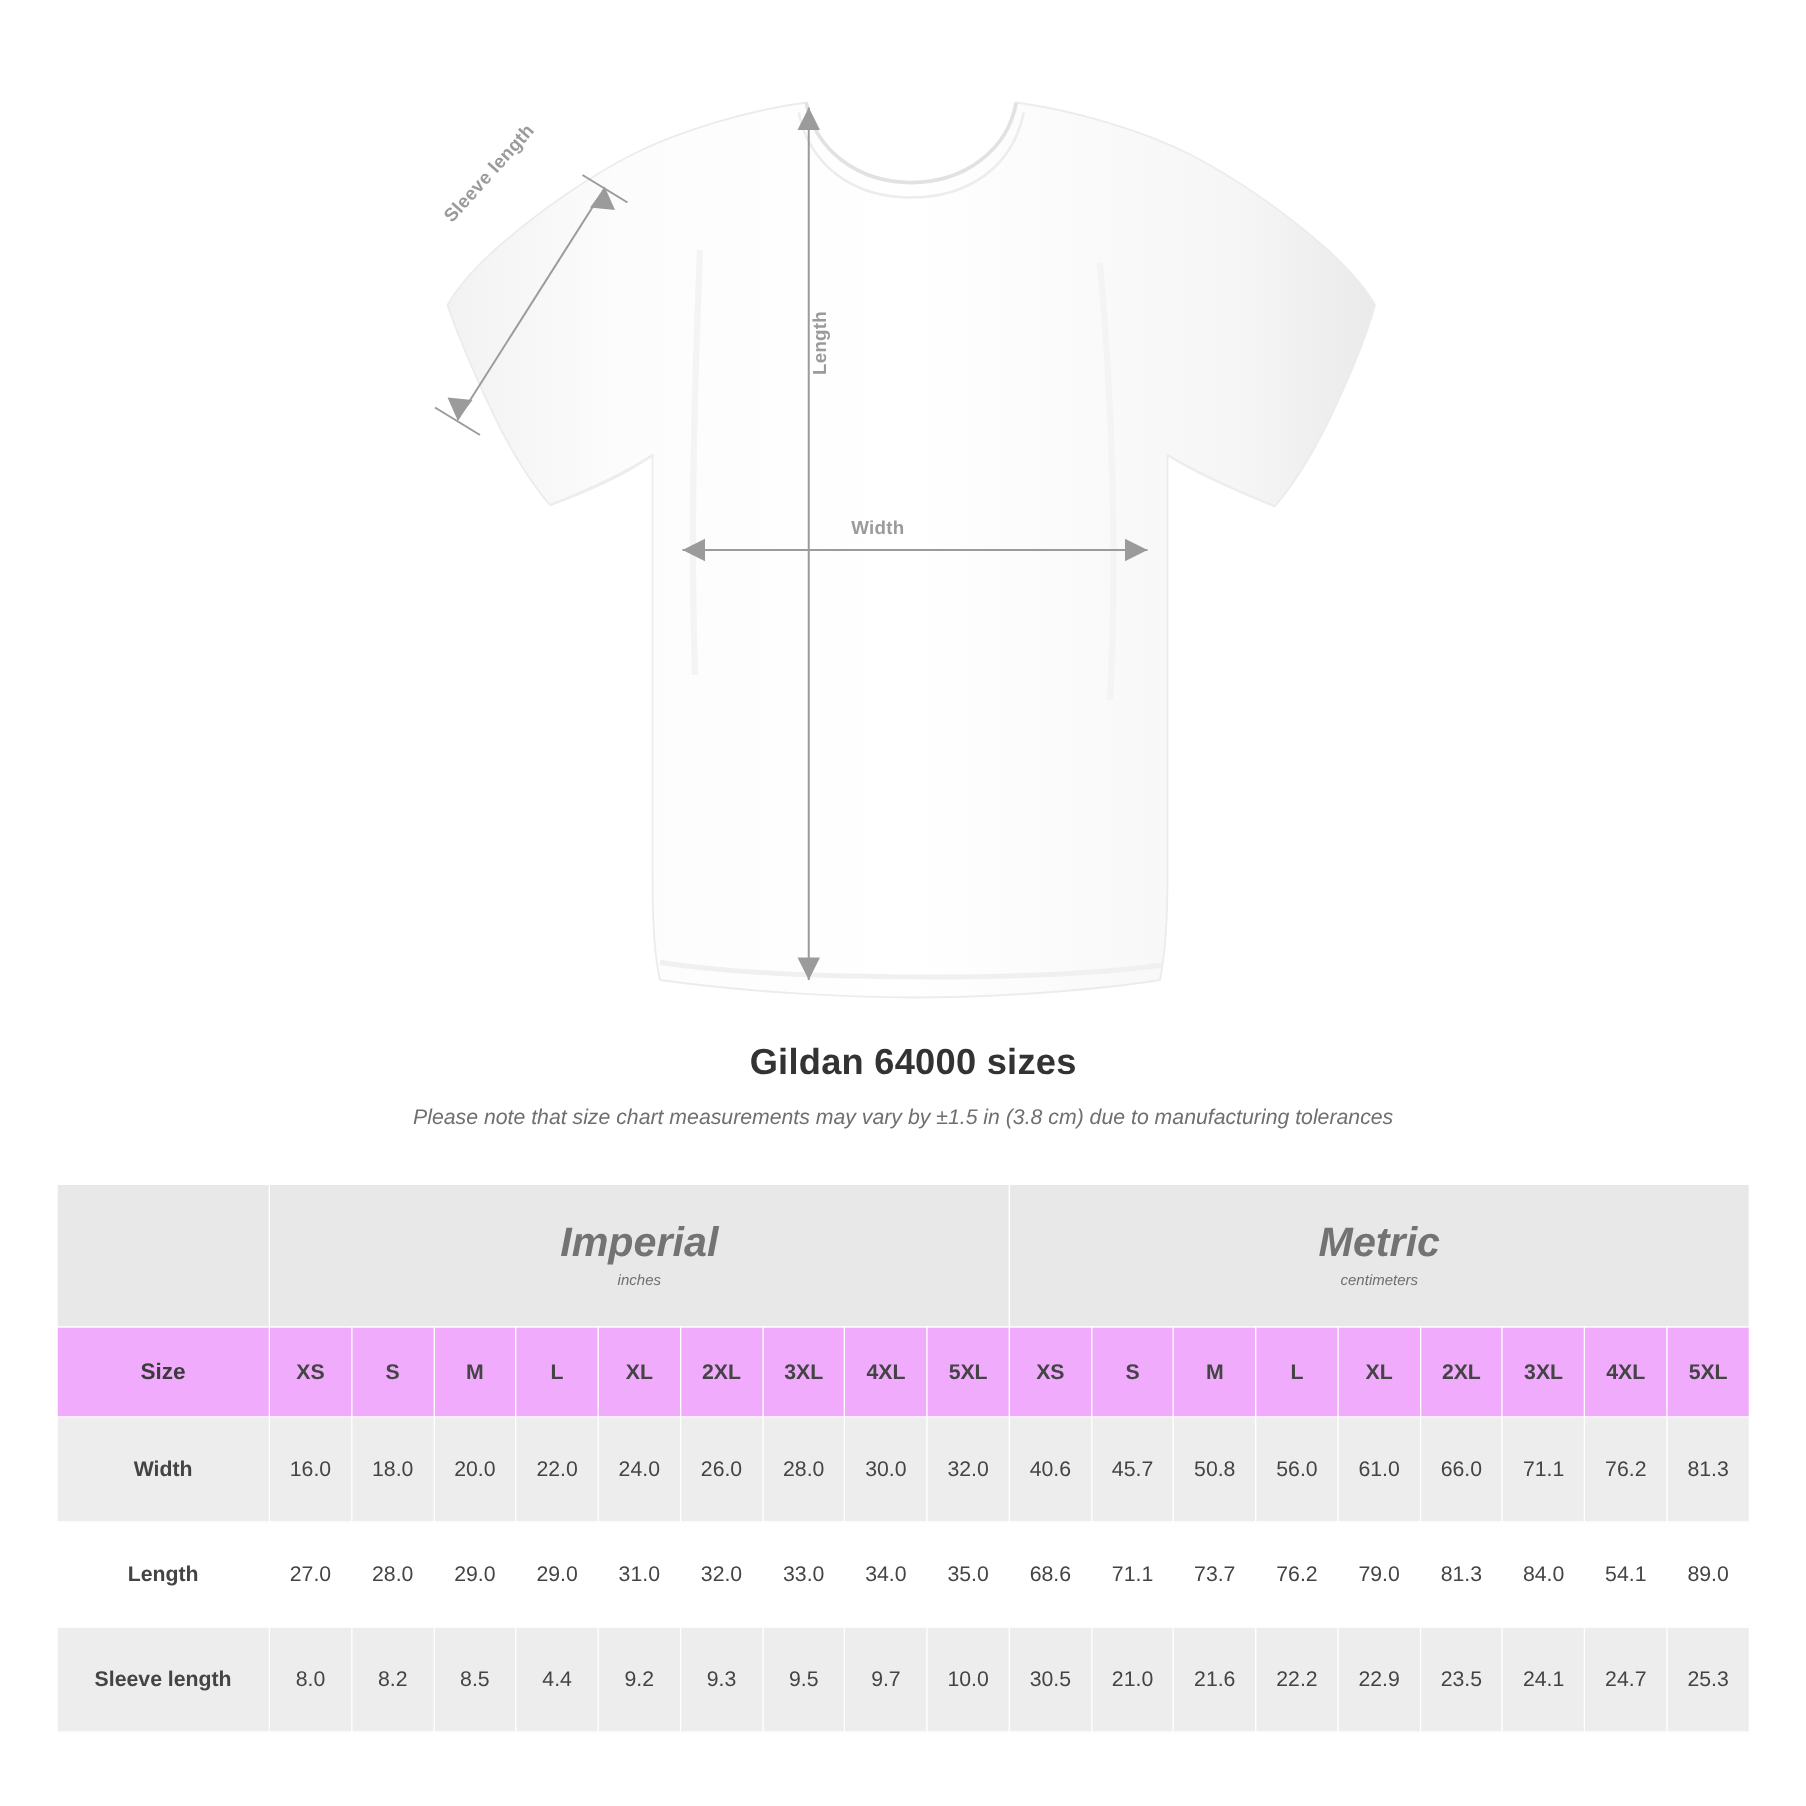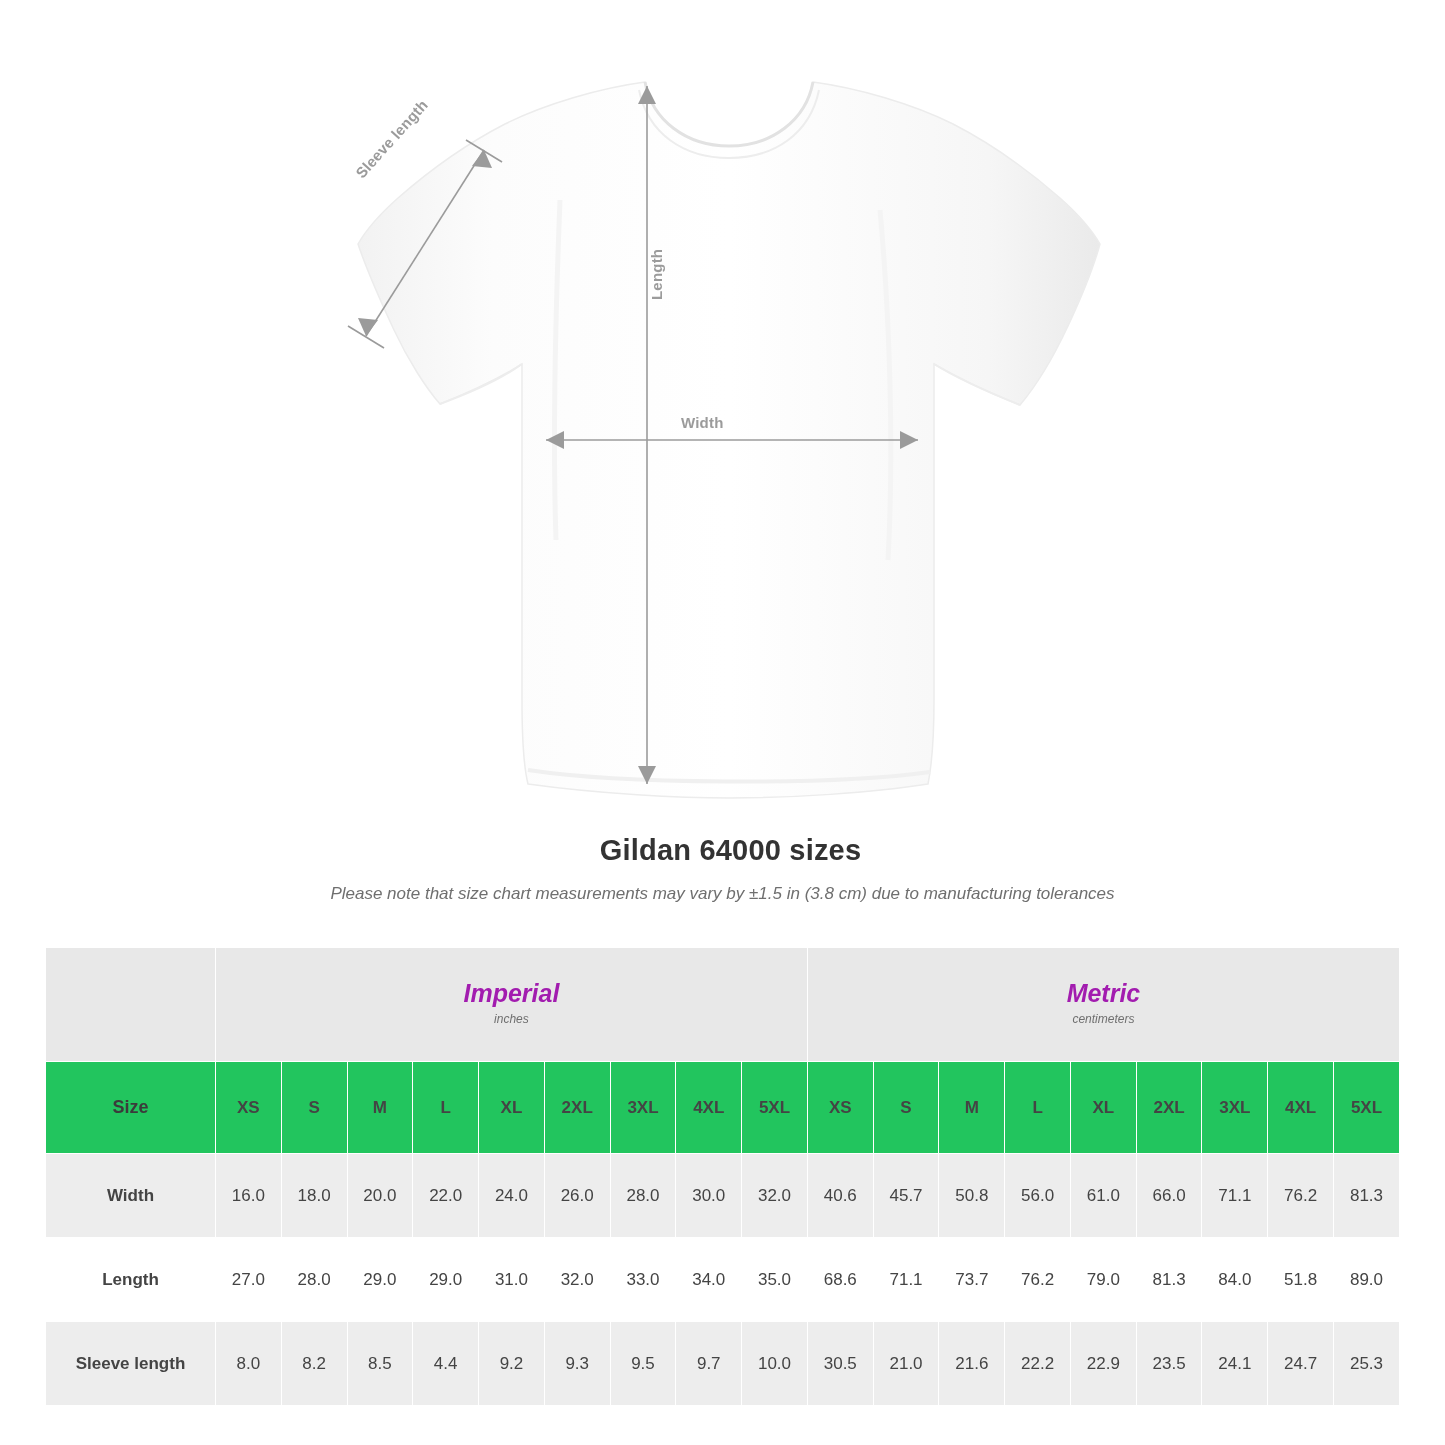--- a/index.html
+++ b/index.html
@@ -93,37 +93,37 @@
     font-size: 17px;
     color: #444444;
     padding: 0;
   }
   .unit-head {
     height: 114px;
     background: #e8e8e8;
     vertical-align: middle;
   }
   .unit-name {
-    font-size: 25px;
+    font-size: 33px;
     font-style: italic;
     font-weight: bold;
-    color: #a21caf;
+    color: #737373;
     line-height: 1.25;
   }
   .unit-sub {
     font-size: 12px;
     font-style: italic;
     color: #6f6f6f;
     line-height: 1.8;
   }
   .blank-head { background: #e8e8e8; }
 
   .row-size td {
-    height: 92px;
-    background: #22c55e;
+    height: 72px;
+    background: #f0abfc;
     font-size: 18px;
     font-weight: bold;
     color: #3b3b3b;
     vertical-align: middle;
   }
   .row-size td.rowlabel {
     font-size: 18px;
     font-weight: bold;
     color: #3b3b3b;
   }
@@ -297,21 +297,21 @@
           <td class="val">33.0</td>
           <td class="val">34.0</td>
           <td class="val">35.0</td>
           <td class="val">68.6</td>
           <td class="val">71.1</td>
           <td class="val">73.7</td>
           <td class="val">76.2</td>
           <td class="val">79.0</td>
           <td class="val">81.3</td>
           <td class="val">84.0</td>
-          <td class="val">51.8</td>
+          <td class="val">54.1</td>
           <td class="val">89.0</td>
         </tr>
 
         <tr class="row-shade">
           <td class="rowlabel">Sleeve length</td>
           <td class="val">8.0</td>
           <td class="val">8.2</td>
           <td class="val">8.5</td>
           <td class="val">4.4</td>
           <td class="val">9.2</td>

